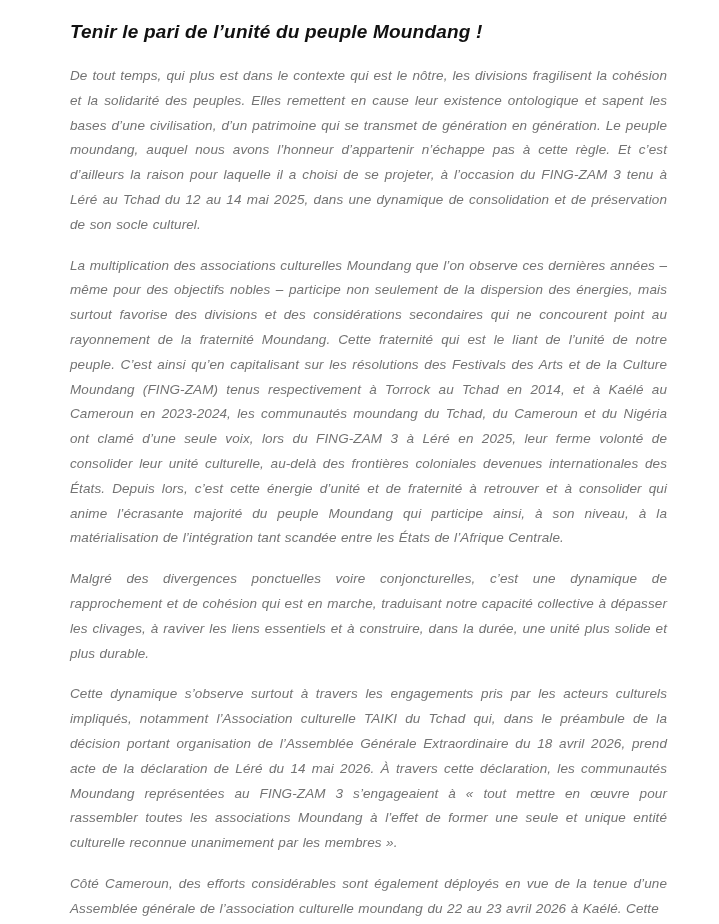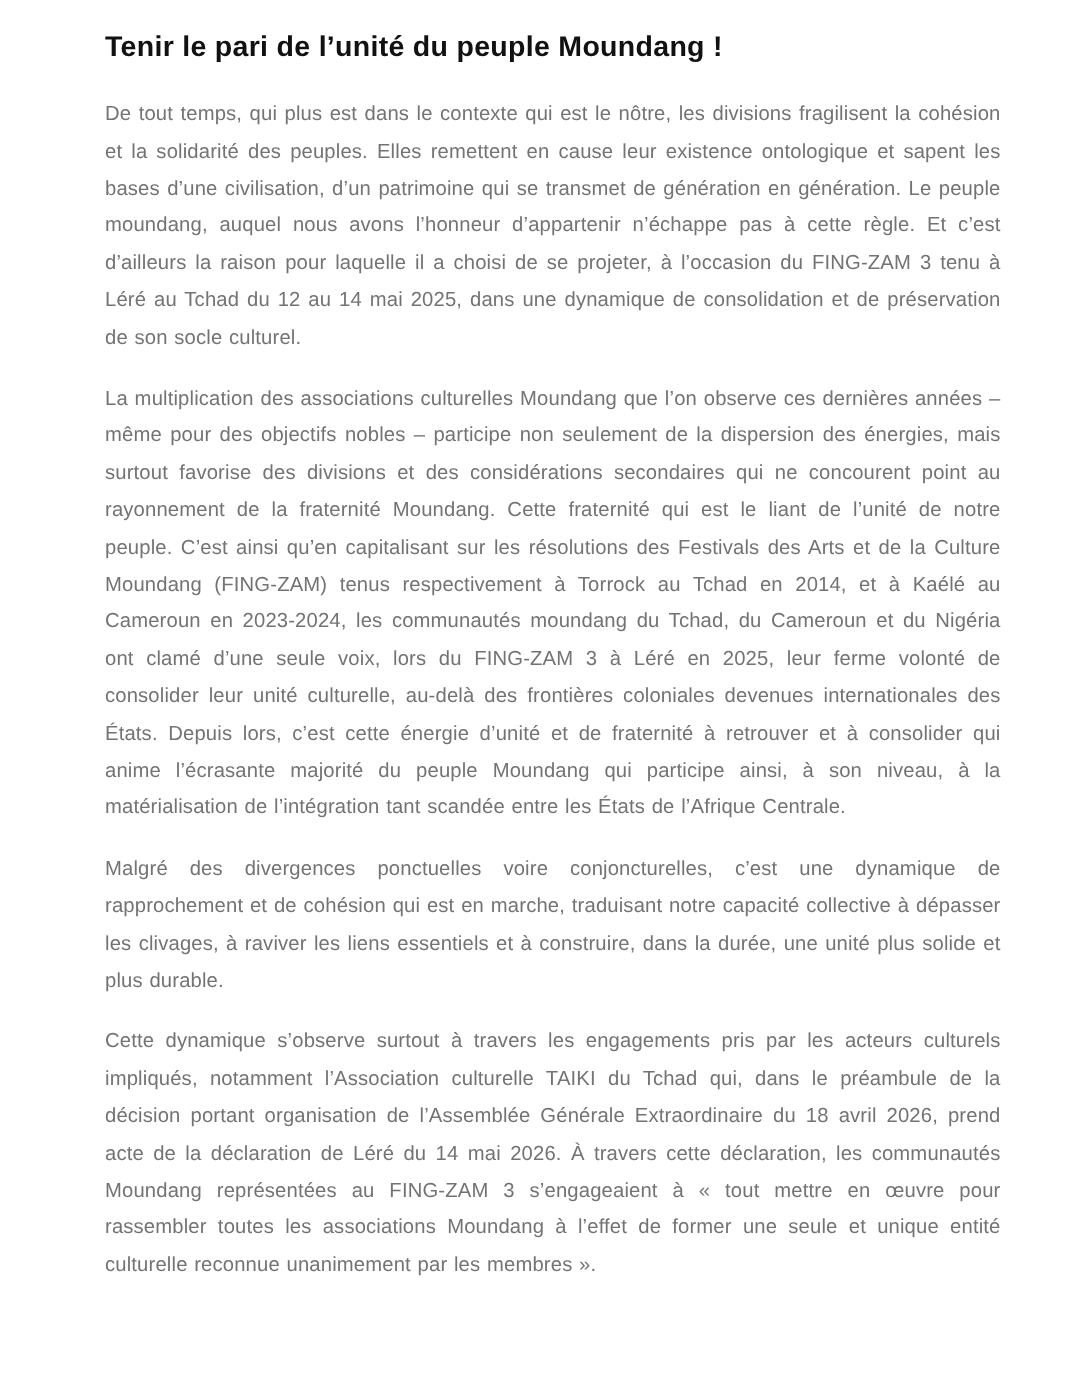--- a/index.html
+++ b/index.html
@@ -13,20 +13,21 @@
     overflow: hidden;
     font-family: "Liberation Sans", sans-serif;
     color: #1b1b1b;
   }
   .page {
     box-sizing: border-box;
     width: 719px;
     height: 800px;
     padding: 21px 52px 0 70px;
     background: #ffffff;
+    font-style: italic;
   }
   .doc-title {
     margin: 0 0 21px 0;
     font-size: 19px;
     font-weight: bold;
     letter-spacing: 0.2px;
     color: #111111;
   }
   .para {
     margin: 0 0 16px 0;
@@ -49,13 +50,14 @@
   <h1 class="doc-title">Tenir le pari de l’unité du peuple Moundang !</h1>
 
   <p class="para">De tout temps, qui plus est dans le contexte qui est le nôtre, les divisions fragilisent la cohésion et la solidarité des peuples. Elles remettent en cause leur existence ontologique et sapent les bases d’une civilisation, d’un patrimoine qui se transmet de génération en génération. Le peuple moundang, auquel nous avons l’honneur d’appartenir n’échappe pas à cette règle. Et c’est d’ailleurs la raison pour laquelle il a choisi de se projeter, à l’occasion du FING-ZAM 3 tenu à Léré au Tchad du 12 au 14 mai 2025, dans une dynamique de consolidation et de préservation de son socle culturel.</p>
 
   <p class="para">La multiplication des associations culturelles Moundang que l’on observe ces dernières années – même pour des objectifs nobles – participe non seulement de la dispersion des énergies, mais surtout favorise des divisions et des considérations secondaires qui ne concourent point au rayonnement de la fraternité Moundang. Cette fraternité qui est le liant de l’unité de notre peuple. C’est ainsi qu’en capitalisant sur les résolutions des Festivals des Arts et de la Culture Moundang (FING-ZAM) tenus respectivement à Torrock au Tchad en 2014, et à Kaélé au Cameroun en 2023-2024, les communautés moundang du Tchad, du Cameroun et du Nigéria ont clamé d’une seule voix, lors du FING-ZAM 3 à Léré en 2025, leur ferme volonté de consolider leur unité culturelle, au-delà des frontières coloniales devenues internationales des États. Depuis lors, c’est cette énergie d’unité et de fraternité à retrouver et à consolider qui anime l’écrasante majorité du peuple Moundang qui participe ainsi, à son niveau, à la matérialisation de l’intégration tant scandée entre les États de l’Afrique Centrale.</p>
 
   <p class="para">Malgré des divergences ponctuelles voire conjoncturelles, c’est une dynamique de rapprochement et de cohésion qui est en marche, traduisant notre capacité collective à dépasser les clivages, à raviver les liens essentiels et à construire, dans la durée, une unité plus solide et plus durable.</p>
 
   <p class="para">Cette dynamique s’observe surtout à travers les engagements pris par les acteurs culturels impliqués, notamment l’Association culturelle TAIKI du Tchad qui, dans le préambule de la décision portant organisation de l’Assemblée Générale Extraordinaire du 18 avril 2026, prend acte de la déclaration de Léré du 14 mai 2026. À travers cette déclaration, les communautés Moundang représentées au FING-ZAM 3 s’engageaient à « tout mettre en œuvre pour rassembler toutes les associations Moundang à l’effet de former une seule et unique entité culturelle reconnue unanimement par les membres ».</p>
 
+  <p class="para">Côté Cameroun, des efforts considérables sont également déployés en vue de la tenue d’une Assemblée générale de l’association culturelle moundang du 22 au 23 avril 2026 à Kaélé. Cette</p>
 </div>
 
 </body></html>

